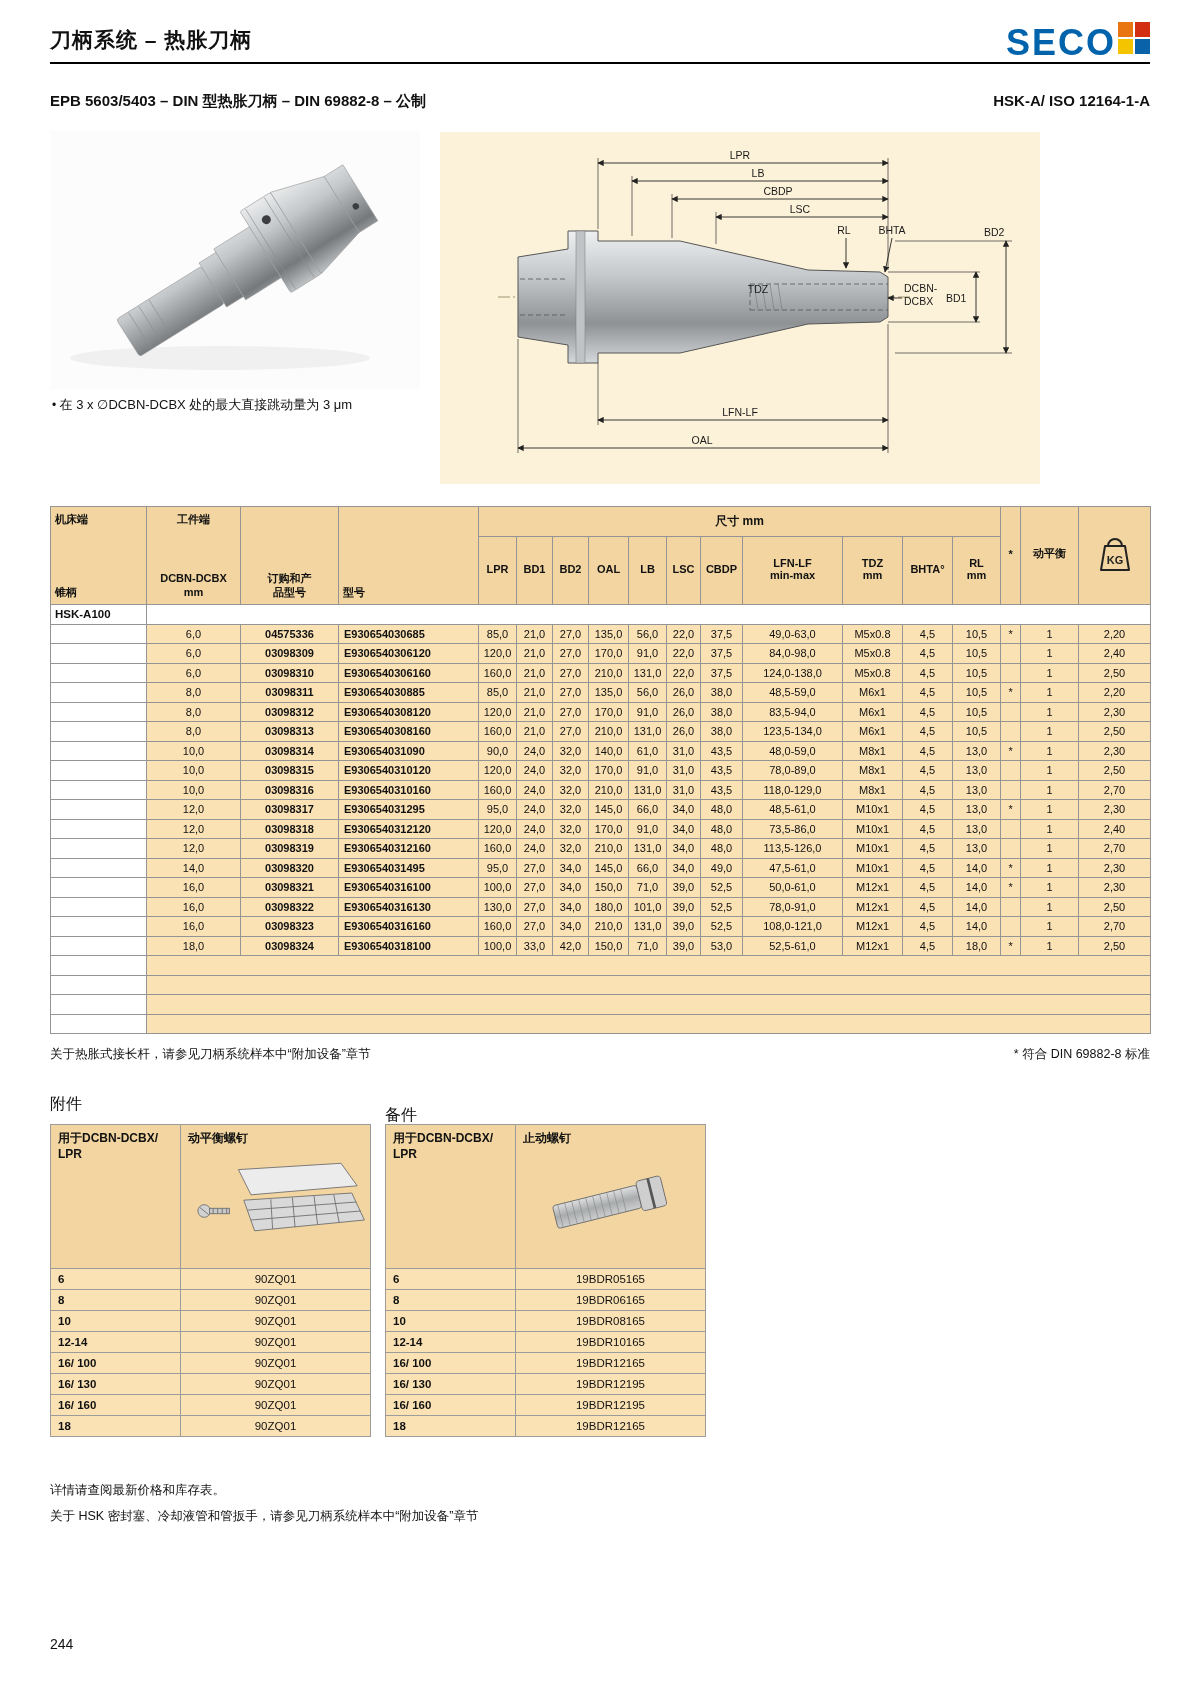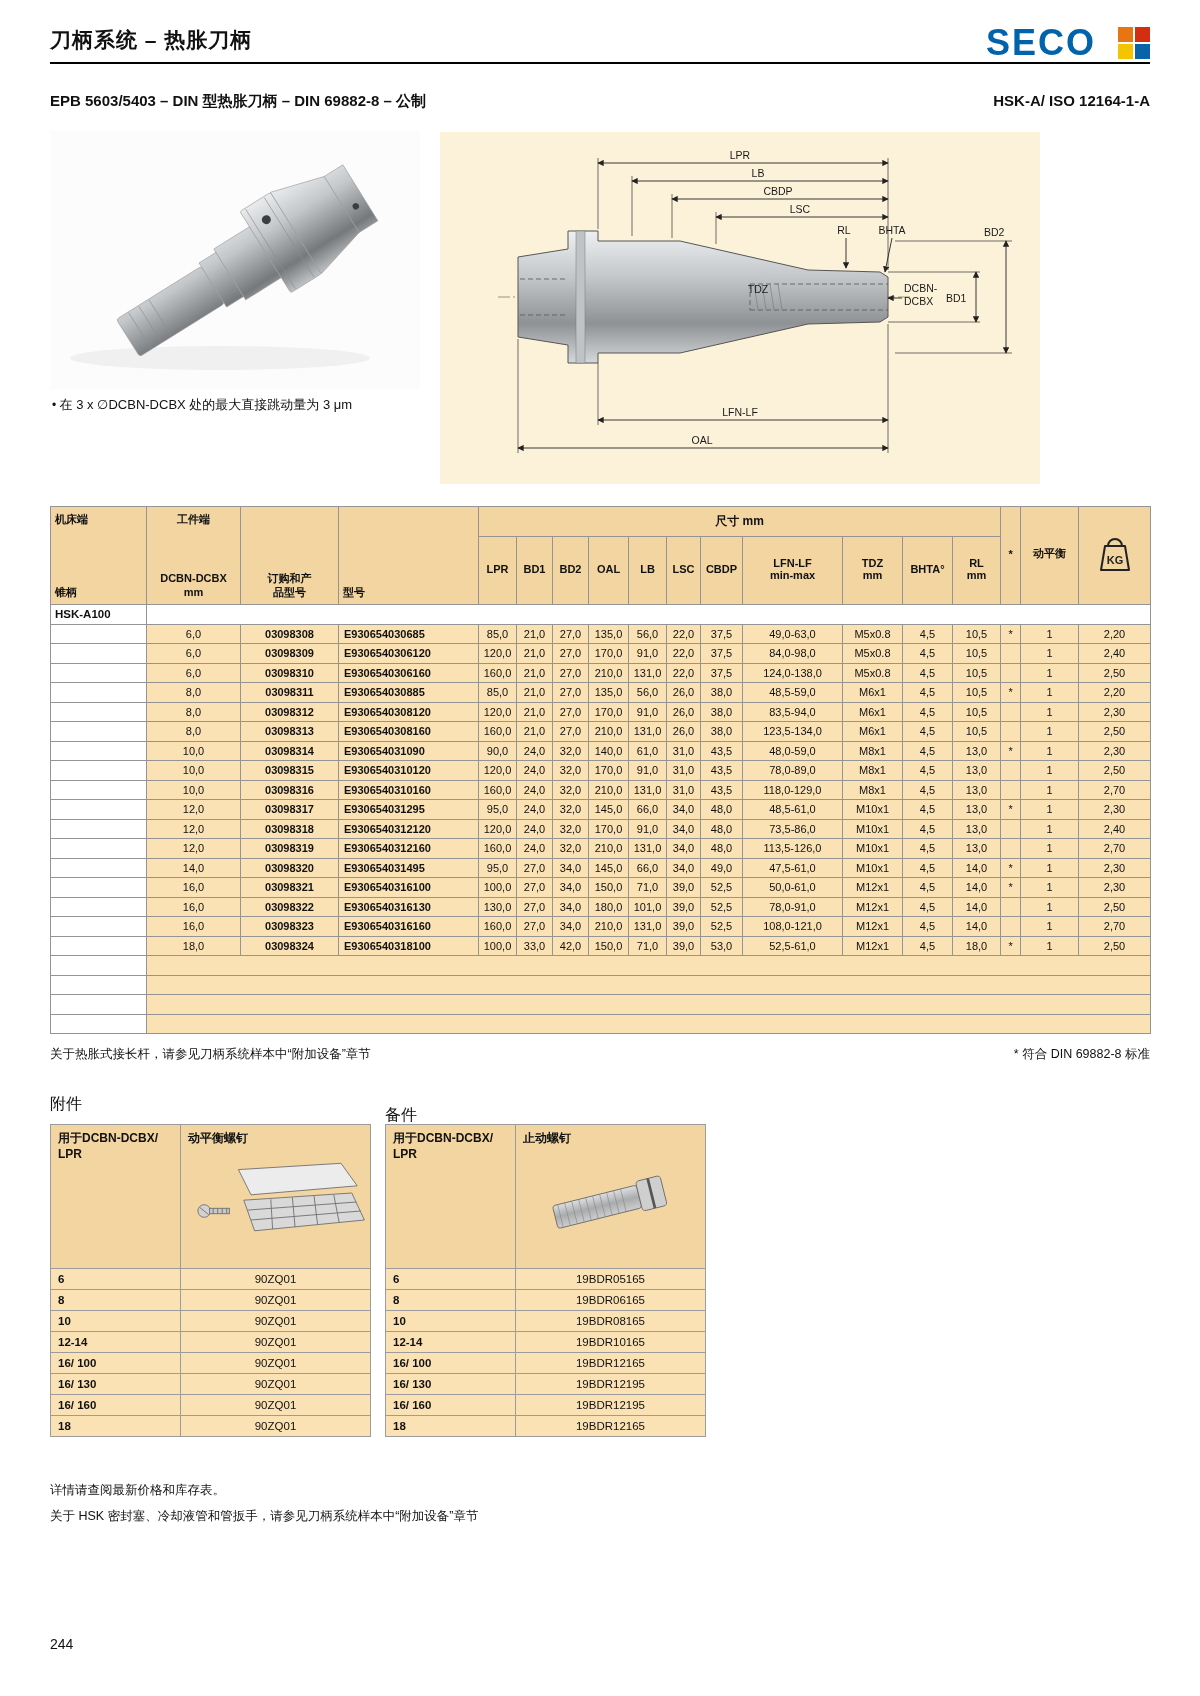--- a/index.html
+++ b/index.html
@@ -3,21 +3,21 @@
 <meta charset="utf-8">
 <style>
   * { margin:0; padding:0; box-sizing:border-box; }
   html,body { background:#ffffff; }
   body { width:1200px; height:1696px; position:relative; font-family:"Liberation Sans","DejaVu Sans",sans-serif; color:#111; }
   .page { position:absolute; inset:0; background:#fff; }
 
   
   .title { position:absolute; left:50px; top:26px; font-size:21px; font-weight:bold; letter-spacing:1px; }
   .rule  { position:absolute; left:50px; top:62px; width:1100px; height:2px; background:#000; }
-  .logo  { position:absolute; top:22px; right:50px; display:flex; align-items:center; gap:22px; }
+  .logo  { position:absolute; top:22px; right:50px; display:flex; align-items:flex-start; gap:2px; }
   .logo-text { font-size:36px; font-weight:bold; color:#0063AC; letter-spacing:2px; font-family:"Liberation Sans",sans-serif; }
   .logo-squares { display:grid; grid-template-columns:15px 15px; grid-template-rows:15px 15px; gap:2px; }
   .logo-squares i { display:block; }
   .sq1{background:#E87511;} .sq2{background:#D42E12;} .sq3{background:#F5C400;} .sq4{background:#0A62A9;}
 
   .subbar { position:absolute; left:50px; top:92px; width:1100px; display:flex; justify-content:space-between; }
   .subbar div { font-size:15px; font-weight:bold; }
 
   
   .photo { position:absolute; left:50px; top:130px; width:370px; height:260px; background:#fcfcfc; }
@@ -287,21 +287,21 @@
         </tr>
       </thead>
       <tbody id="main-body">
         <tr class="group">
           <td class="t">HSK-A100</td>
           <td colspan="17"></td>
         </tr>
       <tr>
             <td class="t"></td>
             <td class="c0">6,0</td>
-            <td class="c1">03098308</td>
+            <td class="c1">04575336</td>
             <td class="c2">E930654030685</td>
             <td class="c3">85,0</td>
             <td class="c4">21,0</td>
             <td class="c5">27,0</td>
             <td class="c6">135,0</td>
             <td class="c7">56,0</td>
             <td class="c8">22,0</td>
             <td class="c9">37,5</td>
             <td class="c10">49,0-63,0</td>
             <td class="c11">M5x0.8</td>

